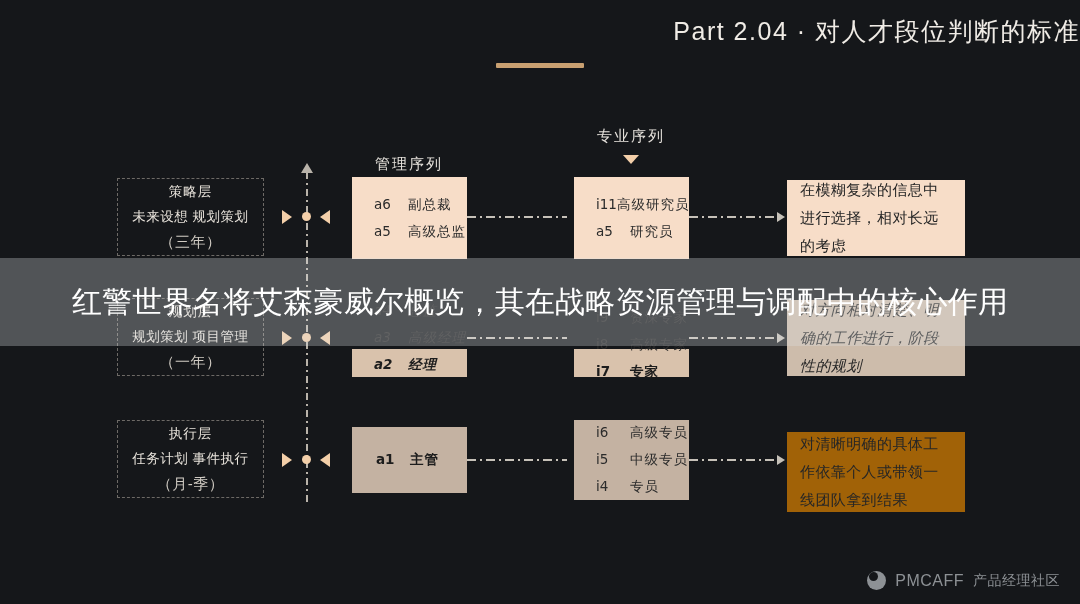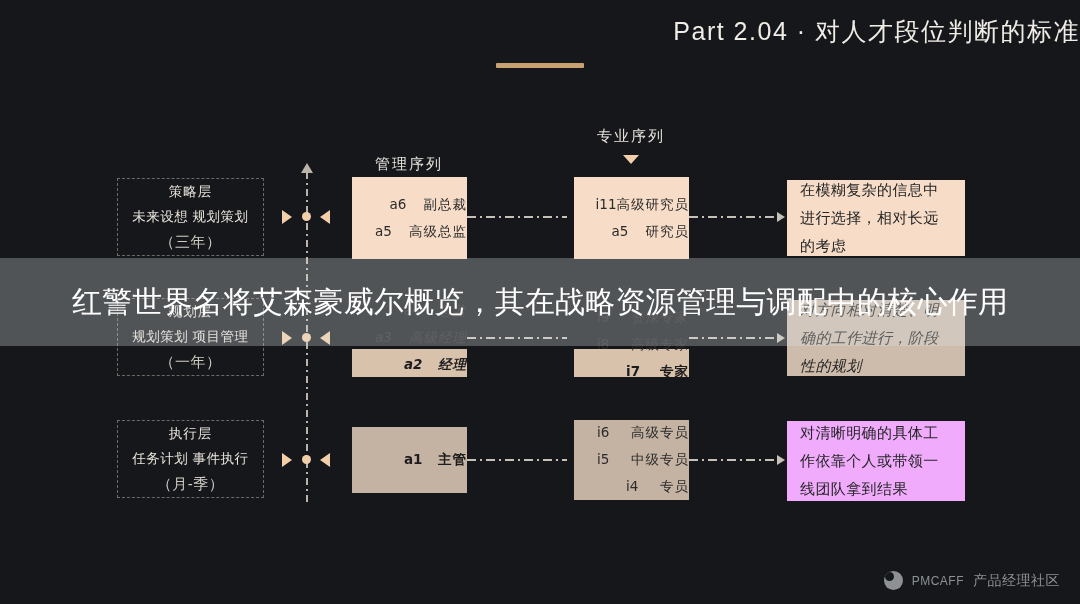--- a/index.html
+++ b/index.html
@@ -128,21 +128,20 @@
     flex-direction: column;
     justify-content: center;
     padding-left: 22px;
     gap: 9px;
   }
   .grade-row {
     font-size: 13.5px;
     color: #2b2b2b;
     display: flex;
     white-space: nowrap;
-    justify-content: flex-end;
   }
   .grade-row .g-code {
     display: inline-block;
     width: 34px;
     font-family: "DejaVu Sans", "Liberation Sans", sans-serif;
   }
   .grade-row .g-name { letter-spacing: 1px; }
   .grade-row.highlight { color: #1d1d1d; font-weight: bold; }
 
   #mgmt-card-0 { left: 352px; top: 177px; width: 115px; height: 82px; background: #f7ddc8; }
@@ -170,21 +169,21 @@
     display: flex;
     align-items: center;
     padding: 0 13px;
     color: #262626;
     font-size: 15px;
     line-height: 1.85;
     letter-spacing: 0.4px;
   }
   #desc-box-0 { top: 180px; height: 76px; background: #f7ddc8; }
   #desc-box-1 { top: 300px; height: 76px; background: #cdbcab; font-style: italic; }
-  #desc-box-2 { top: 421px; height: 80px; background: #f0abfc; }
+  #desc-box-2 { top: 432px; height: 80px; background: #a16207; }
 
   
   .h-dash {
     position: absolute;
     height: 2px;
     background-image: linear-gradient(to right,
       #c6c1b8 0 9px, transparent 9px 13px,
       #c6c1b8 13px 15px, transparent 15px 19px);
     background-size: 19px 2px;
   }
@@ -235,21 +234,21 @@
   }
   #watermark .wm-logo::after {
     content: "";
     position: absolute;
     width: 9px; height: 9px;
     border-radius: 50%;
     background: #15171a;
     left: 1.5px; top: 1px;
   }
   #watermark .wm-name {
-    font-size: 12px;
+    font-size: 16px;
     letter-spacing: 0.5px;
   }
   #watermark .wm-sub {
     font-size: 14px;
     letter-spacing: 0.5px;
   }
 </style>
 </head>
 <body>
 

